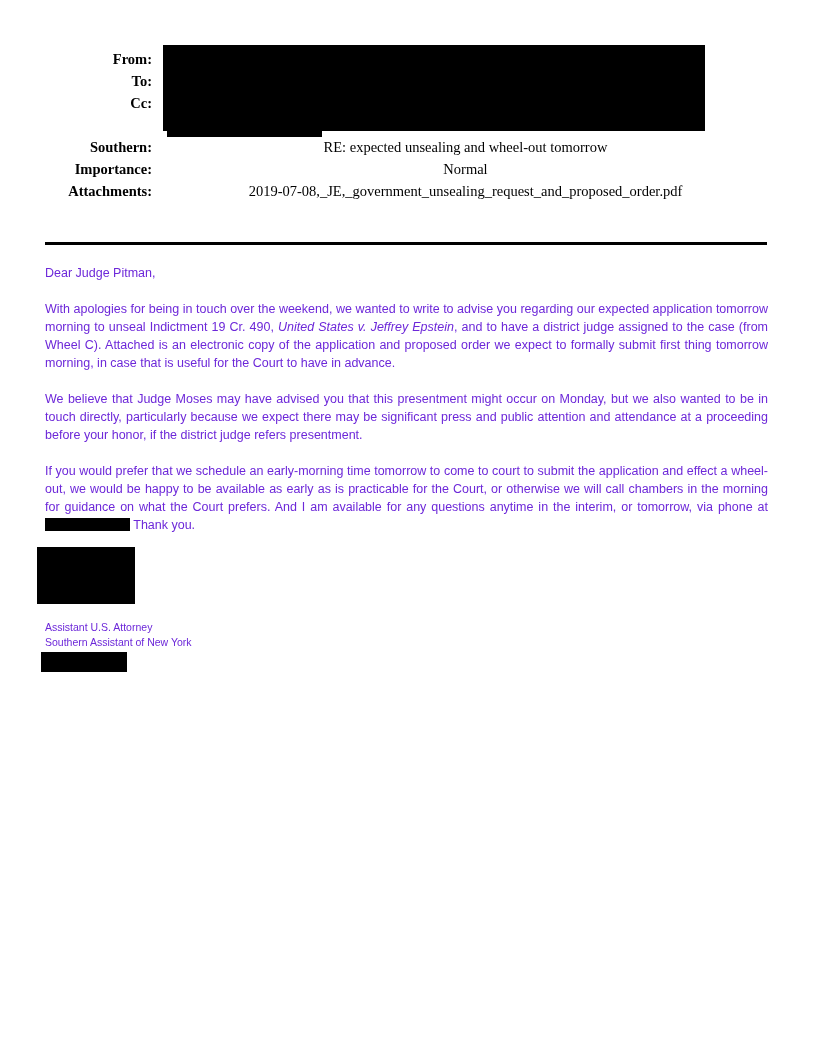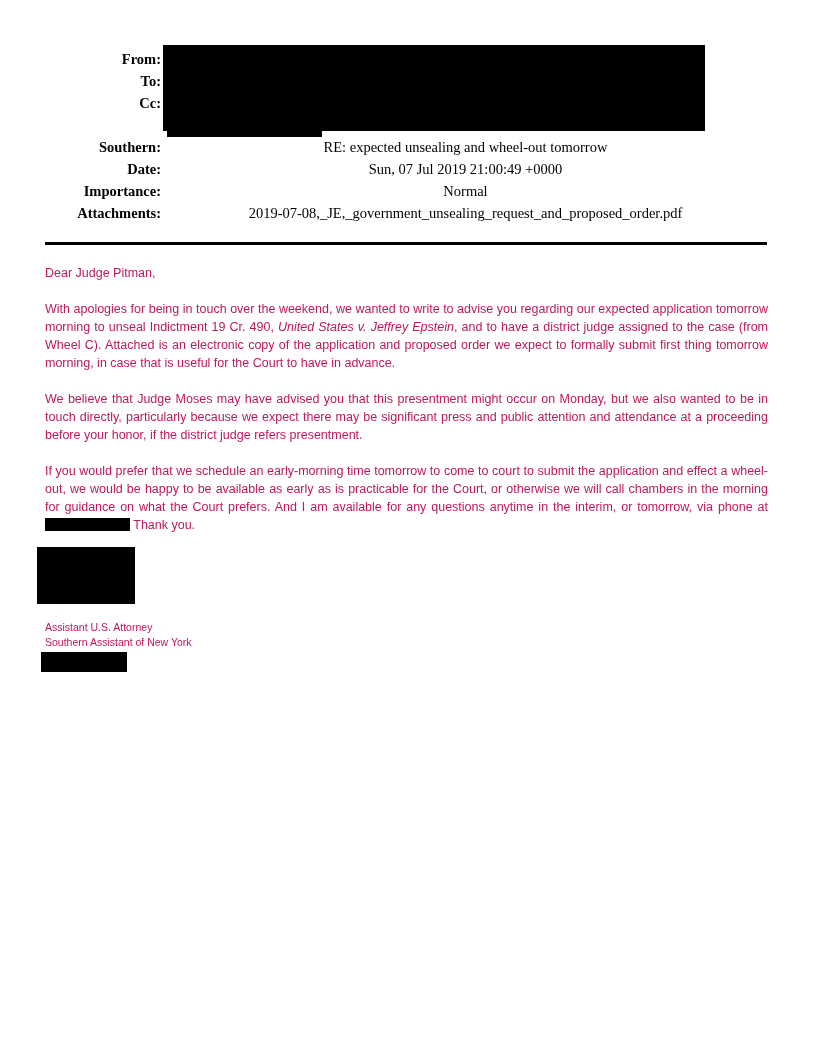--- a/index.html
+++ b/index.html
@@ -24,21 +24,21 @@
   }
   .hrow {
     display: grid;
     grid-template-columns: 118px 1fr;
     height: 22px;
     line-height: 22px;
   }
   .hrow .hlabel {
     text-align: right;
     font-weight: bold;
-    padding-right: 2px;
+    padding-right: 11px;
   }
   .hrow .hvalue {
     text-align: center;
     white-space: nowrap;
   }
 
   
   .redaction { background: #000; }
   .redaction-recipients {
     position: absolute;
@@ -67,21 +67,21 @@
 
   
   .body-block {
     position: absolute;
     left: 45px;
     top: 264px;
     width: 723px;
     font-family: "Liberation Sans", sans-serif;
     font-size: 12.5px;
     line-height: 18px;
-    color: #be185d;
+    color: #6d28d9;
   }
   .body-block p { margin: 0 0 18px 0; }
   .para { text-align: justify; }
   .salutation, .closing { text-align: left; }
   .inline-redaction {
     display: inline-block;
     width: 85px;
     height: 13px;
     background: #000;
     vertical-align: -2px;
@@ -125,24 +125,20 @@
       </div>
     <div class="hrow">
         <div class="hlabel"></div>
         <div class="hvalue"></div>
       </div>
     <div class="hrow">
         <div class="hlabel">Southern:</div>
         <div class="hvalue">RE: expected unsealing and wheel-out tomorrow</div>
       </div>
     <div class="hrow">
-        <div class="hlabel">Date:</div>
-        <div class="hvalue">Sun, 07 Jul 2019 21:00:49 +0000</div>
-      </div>
-    <div class="hrow">
         <div class="hlabel">Importance:</div>
         <div class="hvalue">Normal</div>
       </div>
     <div class="hrow">
         <div class="hlabel">Attachments:</div>
         <div class="hvalue">2019-07-08,_JE,_government_unsealing_request_and_proposed_order.pdf</div>
       </div>
   </div>
 
   <div class="redaction redaction-recipients"></div>

